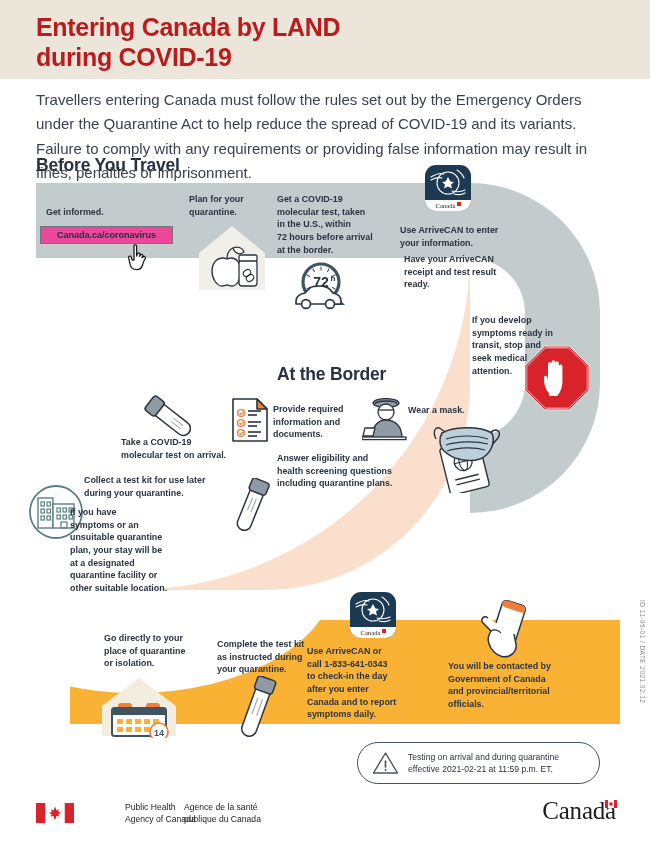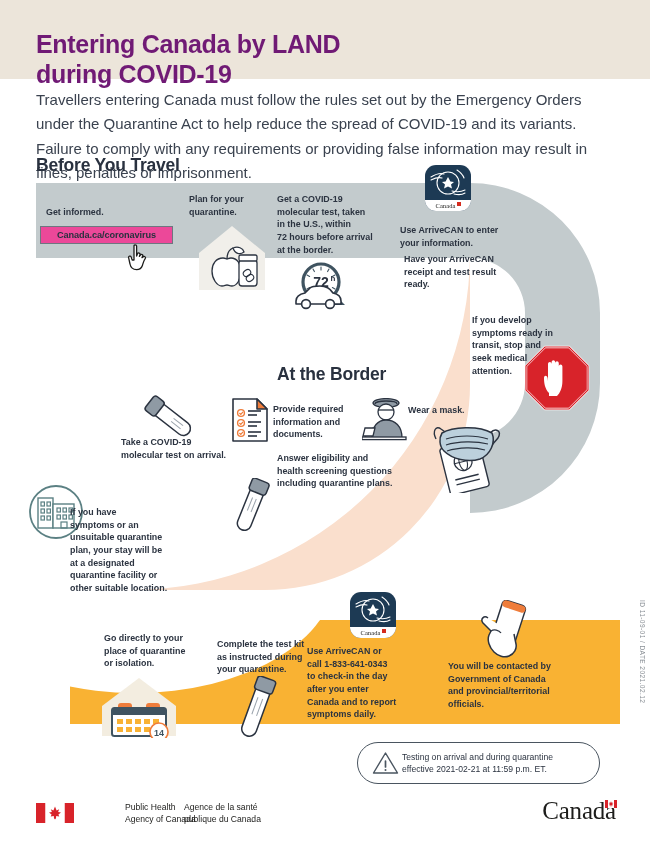--- a/index.html
+++ b/index.html
@@ -18,27 +18,27 @@
     overflow: hidden;
   }
 
   
   .header-band {
     position: absolute; left: 0; top: 0;
     width: 650px; height: 79px;
     background: #ece5da;
   }
   .header-title {
-    position: absolute; left: 36px; top: 30px;
+    position: absolute; left: 36px; top: 13px;
     width: 500px;
     font-size: 25px;
     font-weight: bold;
     line-height: 1.18;
     letter-spacing: -0.3px;
-    color: #701a75;
+    color: #b91c1c;
     white-space: pre-line;
   }
 
   
   .intro {
     position: absolute; left: 36px; top: 88px;
     width: 580px;
     font-size: 15px;
     line-height: 1.62;
     color: #3a424f;
@@ -111,21 +111,21 @@
     display: inline-block; width: 4px; height: 4px;
     background: #d52b1e; margin-left: 1px; position: relative; top: -1.5px;
   }
 
   
   .notice {
     position: absolute; left: 357px; top: 742px;
     width: 243px; height: 42px;
     border: 1.2px solid #4a5560;
     border-radius: 21px;
-    display: flex; align-items: center; gap: 3px;
+    display: flex; align-items: center; gap: 9px;
     padding: 2px 14px;
   }
   .notice-text {
     font-size: 8.6px; line-height: 1.45; color: #2b3340;
     white-space: pre-line;
   }
 
   
   .vert-id {
     position: absolute; right: 4px; top: 600px;
@@ -378,20 +378,22 @@
     <path d="M24 20 C34 14 60 12 74 20 C78 30 72 42 62 46 C50 50 34 46 26 38 C21 33 21 25 24 20 Z" fill="#bcd0dc" stroke="#2b3340" stroke-width="1.5"></path>
     <path d="M28 26 C40 22 58 22 70 26" fill="none" stroke="#2b3340" stroke-width="1.1"></path>
     <path d="M28 32 C40 28 58 28 70 31" fill="none" stroke="#2b3340" stroke-width="1.1"></path>
     <path d="M29 38 C41 34 57 34 67 37" fill="none" stroke="#2b3340" stroke-width="1.1"></path>
   </svg>
 
   <div class="tx c" style="left:277px; top:452px; width:176px;">Answer eligibility and
 health screening questions
 including quarantine plans.</div>
 
+  <div class="tx c" style="left:84px; top:474px; width:180px;">Collect a test kit  for use later
+during your quarantine.</div>
 
   <svg class="ic" style="left:230px; top:478px;" width="44" height="58" viewBox="0 0 44 58">
     <g transform="rotate(22 22 29)">
       <rect x="14" y="4" width="14" height="50" rx="7" fill="#ffffff" stroke="#2b3340" stroke-width="1.5"></rect>
       <rect x="12" y="1" width="18" height="13" rx="3" fill="#8f9aa4" stroke="#2b3340" stroke-width="1.5"></rect>
       <line x1="19" y1="20" x2="19" y2="34" stroke="#9aa3ac" stroke-width="1"></line>
       <line x1="23" y1="20" x2="23" y2="34" stroke="#9aa3ac" stroke-width="1"></line>
     </g>
   </svg>
 

